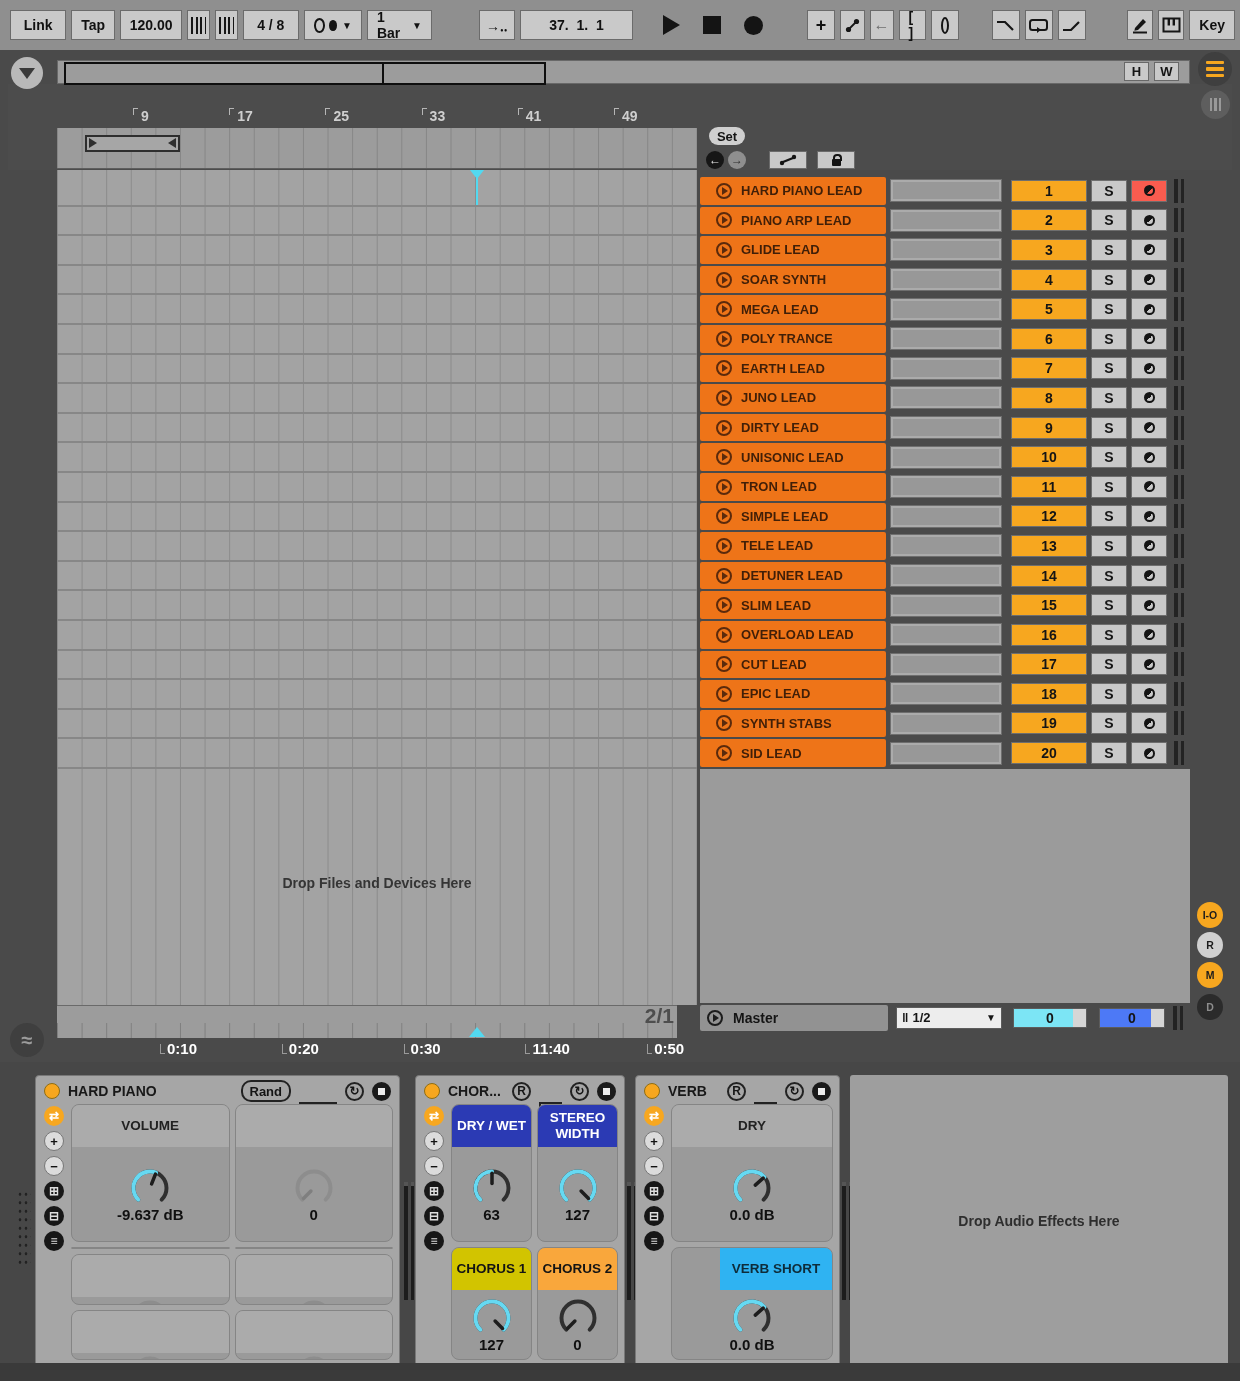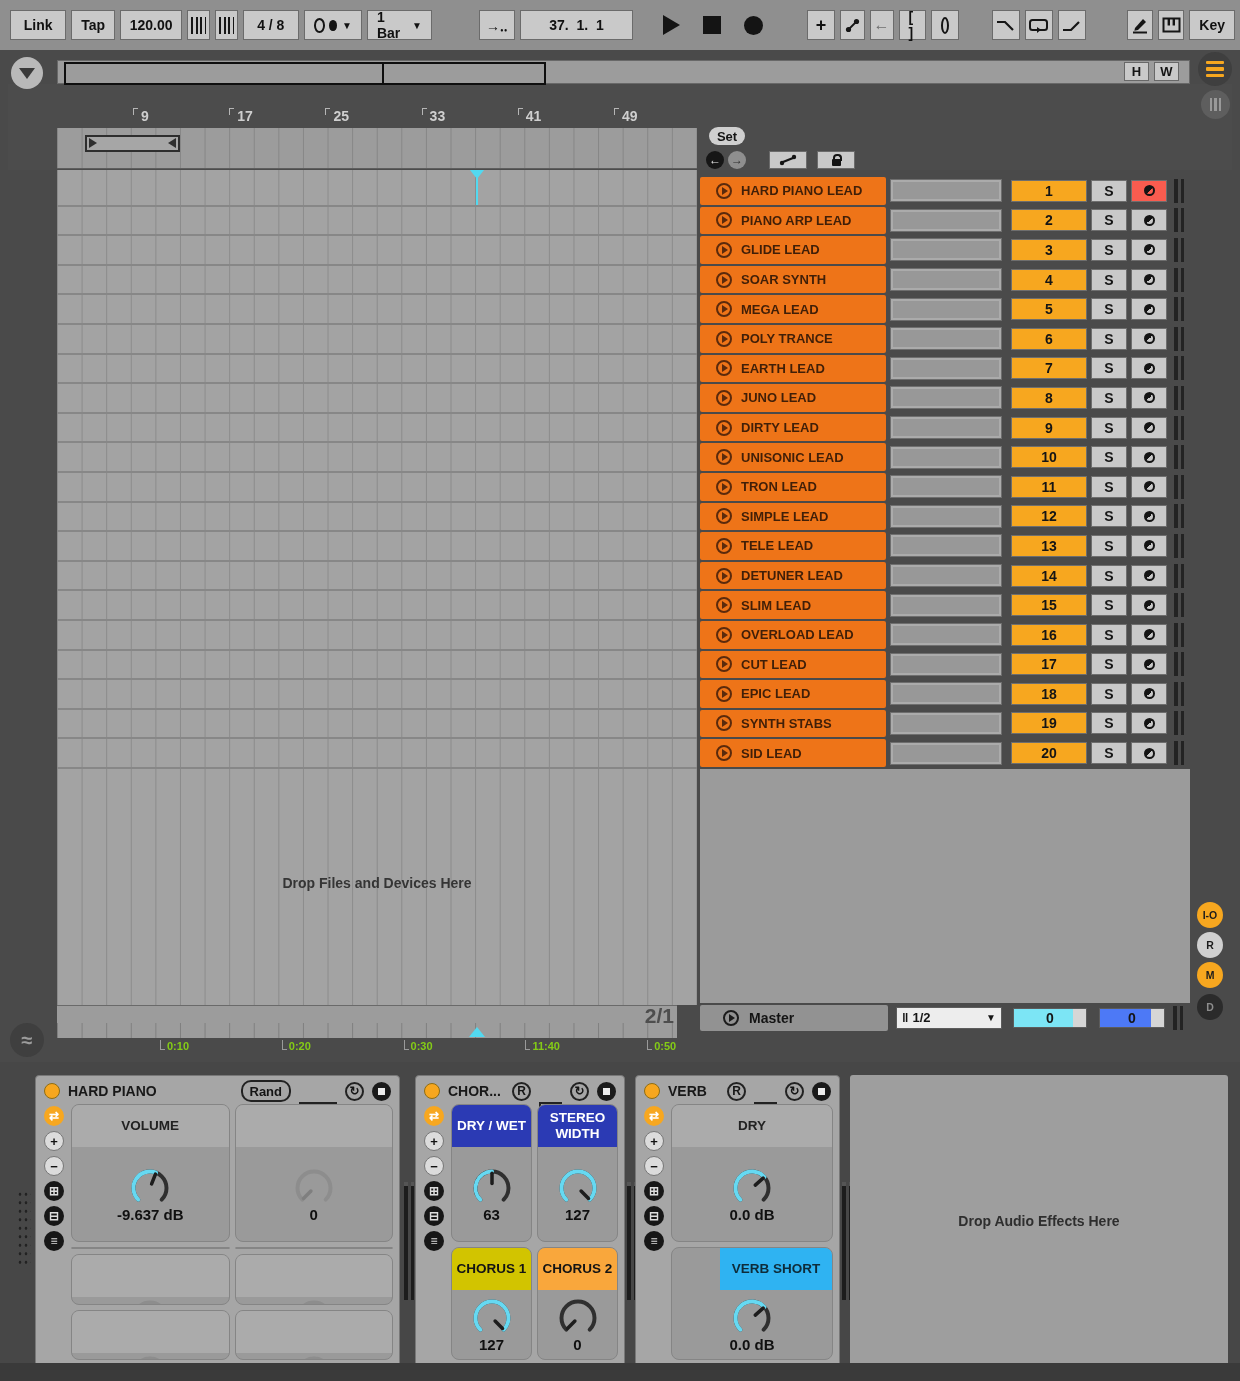--- a/index.html
+++ b/index.html
@@ -75,36 +75,36 @@
   .t-arm{margin-left:4px;width:36px;height:22px;background:#c9c9c9;border:1px solid #6e6e6e;box-sizing:border-box;
          display:flex;align-items:center;justify-content:center;}
   .t-arm.armed{background:#f95c4f;}
   .armglyph{width:11px;height:11px;border:2px solid #141414;border-radius:50%;
             background:linear-gradient(135deg,#141414 50%,transparent 50%);box-sizing:border-box;}
   .t-meter{margin-left:7px;display:flex;gap:3px;}
   .t-meter i{width:3.5px;height:24px;background:#232323;}
   .rightpanel{left:700px;top:769px;width:490px;height:234px;background:#9b9b9b;}
   
   .masterrow{left:700px;top:1004px;width:490px;height:27px;display:flex;align-items:center;}
-  .m-head{width:188px;height:26px;background:#929292;border-radius:2px;display:flex;align-items:center;gap:10px;padding-left:23px;box-sizing:border-box;}
+  .m-head{width:188px;height:26px;background:#929292;border-radius:2px;display:flex;align-items:center;gap:10px;padding-left:7px;box-sizing:border-box;}
   .m-head .t-play{border-color:#1c1c1c;}
   .m-head .t-play i{border-left-color:#1c1c1c;}
   .m-sel{margin-left:8px;width:106px;height:22px;background:#ededed;border:1px solid #5c5c5c;box-sizing:border-box;
          display:flex;align-items:center;font-size:13px;padding:0 5px;gap:4px;}
   .m-sel .car{margin-left:auto;font-size:10px;}
   .m-pan{margin-left:11px;width:74px;height:20px;background:#7ce5f5;border:1px solid #5c5c5c;box-sizing:border-box;position:relative;
          text-align:center;line-height:18px;font-size:14px;}
   .m-pan::after,.m-vol::after{content:'';position:absolute;right:0;top:0;width:13px;height:100%;background:#d6d6d6;}
   .m-vol{margin-left:12px;width:66px;height:20px;background:#4d79f6;border:1px solid #5c5c5c;box-sizing:border-box;position:relative;
          text-align:center;line-height:18px;font-size:14px;}
   .bruler{left:57px;top:1005px;width:620px;height:33px;background:#9c9c9c;border-top:1px solid #6a6a6a;box-sizing:border-box;
           background-image:linear-gradient(90deg,#7f7f7f 0 1px,transparent 1px);background-size:24.6px 15px;
           background-position:0 bottom;background-repeat:repeat-x;}
   .zoomratio{position:absolute;right:3px;top:-2px;font-size:21px;color:#4e4e4e;}
-  .time-lab{position:absolute;top:1040px;color:#84cc16;font-size:11px;}
+  .time-lab{position:absolute;top:1040px;color:#ffffff;font-size:15px;}
   .time-lab::before{content:'';display:inline-block;width:4px;height:9px;border-left:1px solid #9a9a9a;
                     border-bottom:1px solid #9a9a9a;margin-right:2px;}
   .up-tri{position:absolute;left:469px;top:1027px;width:0;height:0;border-left:8px solid transparent;
           border-right:8px solid transparent;border-bottom:10px solid #52d9f0;}
   .cornerc{border-radius:50%;display:flex;align-items:center;justify-content:center;}
   .tog{position:absolute;left:1197px;width:26px;height:26px;border-radius:50%;display:flex;align-items:center;
        justify-content:center;font-size:10.5px;}
   
   .devarea{left:0;top:1062px;width:1240px;height:301px;background:#474747;}
   .dev{position:absolute;top:13px;height:292px;background:#a6a6a6;border-radius:4px;border:1px solid #787878;box-sizing:border-box;}

